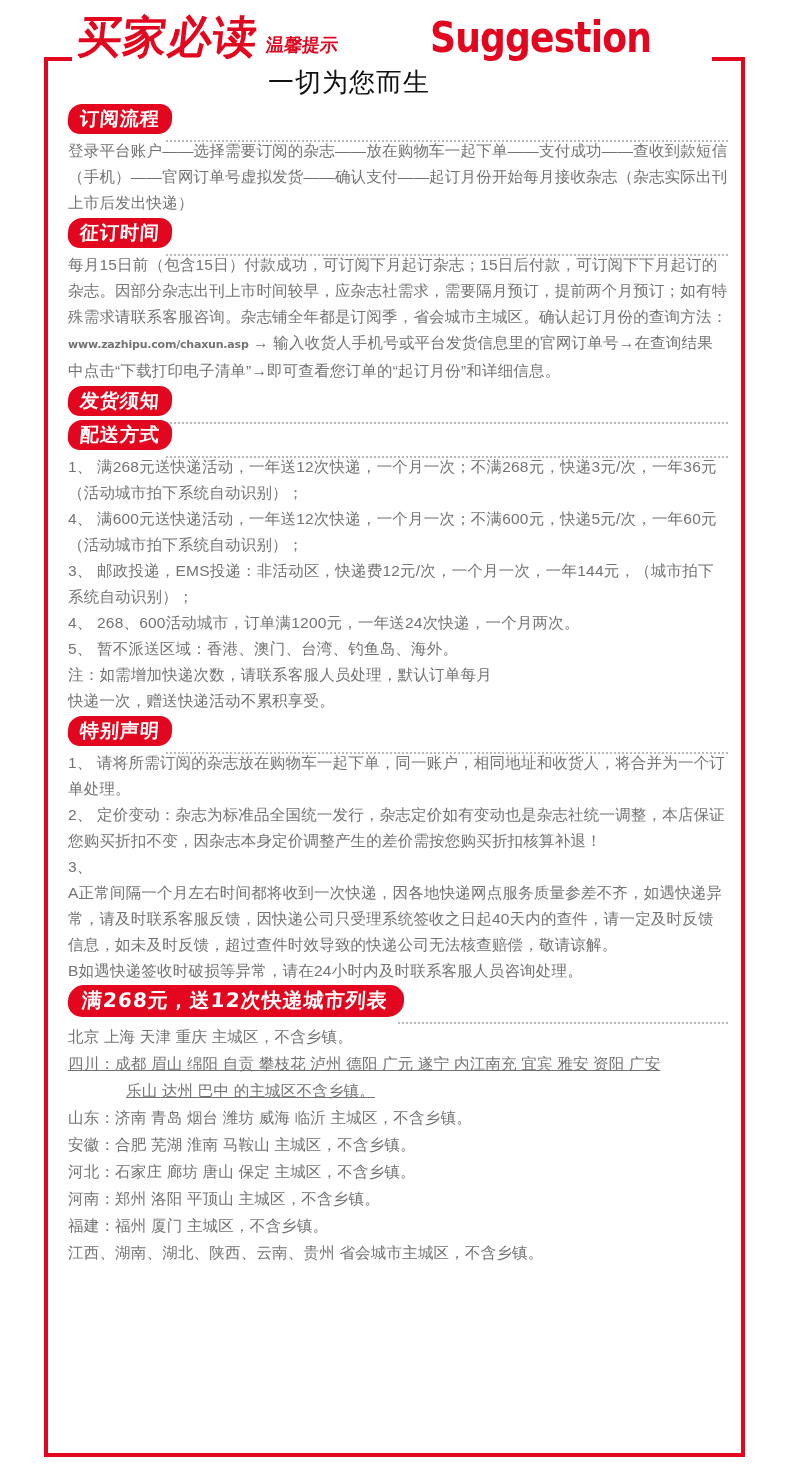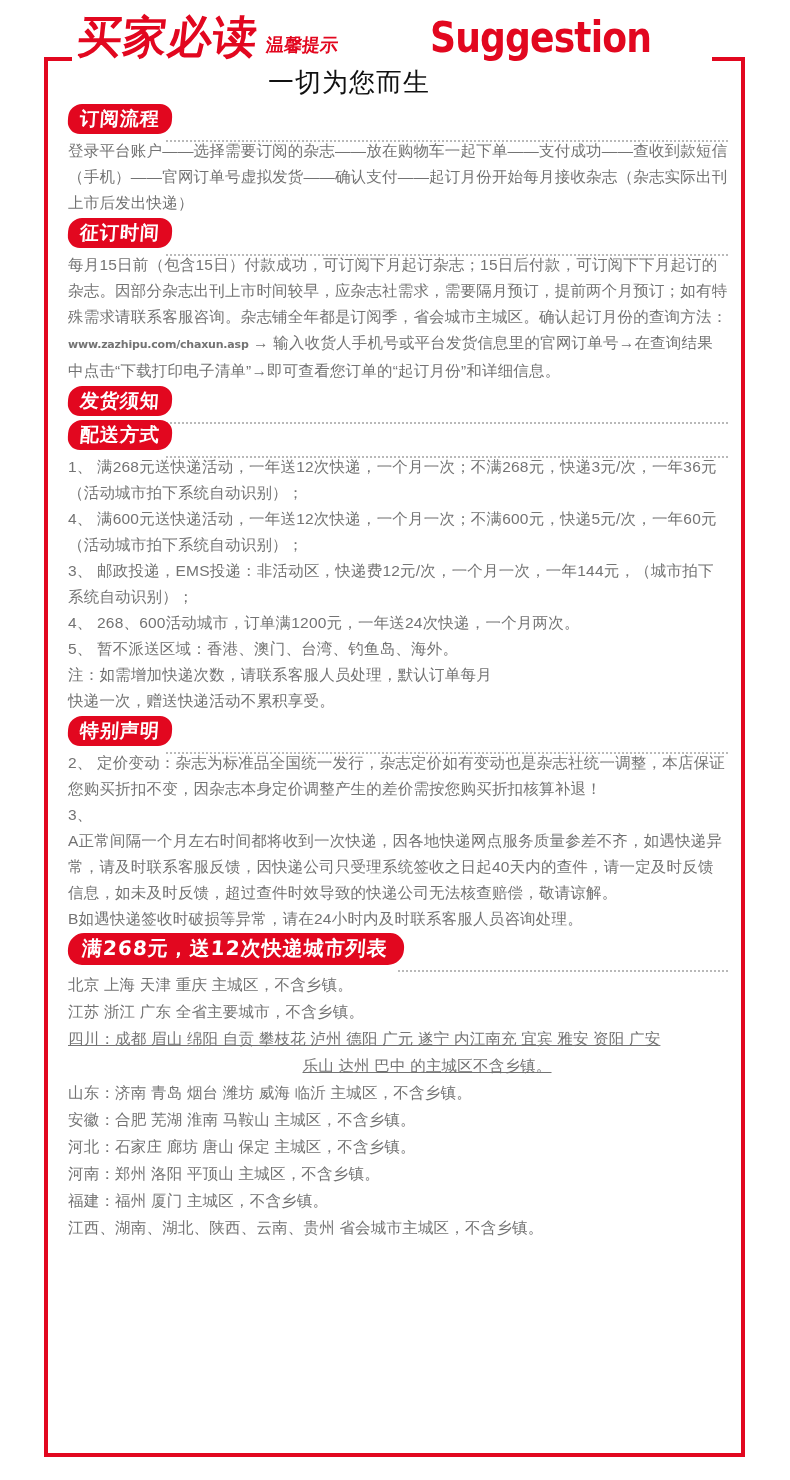--- a/index.html
+++ b/index.html
@@ -98,21 +98,21 @@
     font-size:15.5px;line-height:26px;
     color:#737373;margin:0;
     letter-spacing:0.2px;
   }
   .url{
     font-weight:bold;letter-spacing:-0.2px;
     font-family:"DejaVu Sans","Liberation Sans",sans-serif;
     font-size:11px;
   }
   .line{display:block;text-decoration:underline;}
-  .line.hang2{padding-left:58px;text-align:center;}
+  .line.hang2{padding-left:58px;}
 
   .city .para{line-height:27px;}
   .spacer-xs{height:3px;}
 </style>
 </head>
 <body>
 
 <div class="page">
 
   <div class="frame"></div>
@@ -165,34 +165,34 @@
       <p class="para">5、 暂不派送区域：香港、澳门、台湾、钓鱼岛、海外。</p>
       <p class="para">注：如需增加快递次数，请联系客服人员处理，默认订单每月</p>
       <p class="para">快递一次，赠送快递活动不累积享受。</p>
     </div>
 
     <div class="sec">
       <div class="sec-head">
         <span class="badge">特别声明</span>
         <span class="dots"></span>
       </div>
+      <p class="para">1、 请将所需订阅的杂志放在购物车一起下单，同一账户，相同地址和收货人，将合并为一个订单处理。</p>
       <p class="para">2、 定价变动：杂志为标准品全国统一发行，杂志定价如有变动也是杂志社统一调整，本店保证您购买折扣不变，因杂志本身定价调整产生的差价需按您购买折扣核算补退！</p>
       <p class="para">3、</p>
       <p class="para">A正常间隔一个月左右时间都将收到一次快递，因各地快递网点服务质量参差不齐，如遇快递异常，请及时联系客服反馈，因快递公司只受理系统签收之日起40天内的查件，请一定及时反馈信息，如未及时反馈，超过查件时效导致的快递公司无法核查赔偿，敬请谅解。</p>
       <p class="para">B如遇快递签收时破损等异常，请在24小时内及时联系客服人员咨询处理。</p>
     </div>
 
     <div class="sec city">
       <div class="sec-head">
         <span class="badge wide">满268元，送12次快递城市列表</span>
         <span class="dots"></span>
       </div>
       <div class="spacer-xs"></div>
       <p class="para">北京 上海 天津 重庆 主城区，不含乡镇。</p>
-      <p class="para">江苏 浙江 广东 全省主要城市，不含乡镇。</p>
       <p class="para">
           <span class="line"><span>四川：</span><span>成都 眉山 绵阳 自贡 攀枝花 泸州 德阳 广元 遂宁 内江南充 宜宾 雅安 资阳 广安</span></span>
           <span class="line hang2">乐山 达州 巴中 的主城区不含乡镇。</span>
         </p>
       <p class="para"><span>山东：</span><span>济南 青岛 烟台 潍坊 威海 临沂 主城区，不含乡镇。</span></p>
       <p class="para"><span>安徽：</span><span>合肥 芜湖 淮南 马鞍山 主城区，不含乡镇。</span></p>
       <p class="para"><span>河北：</span><span>石家庄 廊坊 唐山 保定 主城区，不含乡镇。</span></p>
       <p class="para"><span>河南：</span><span>郑州 洛阳 平顶山 主城区，不含乡镇。</span></p>
       <p class="para"><span>福建：</span><span>福州 厦门 主城区，不含乡镇。</span></p>
       <p class="para">江西、湖南、湖北、陕西、云南、贵州 省会城市主城区，不含乡镇。</p>

